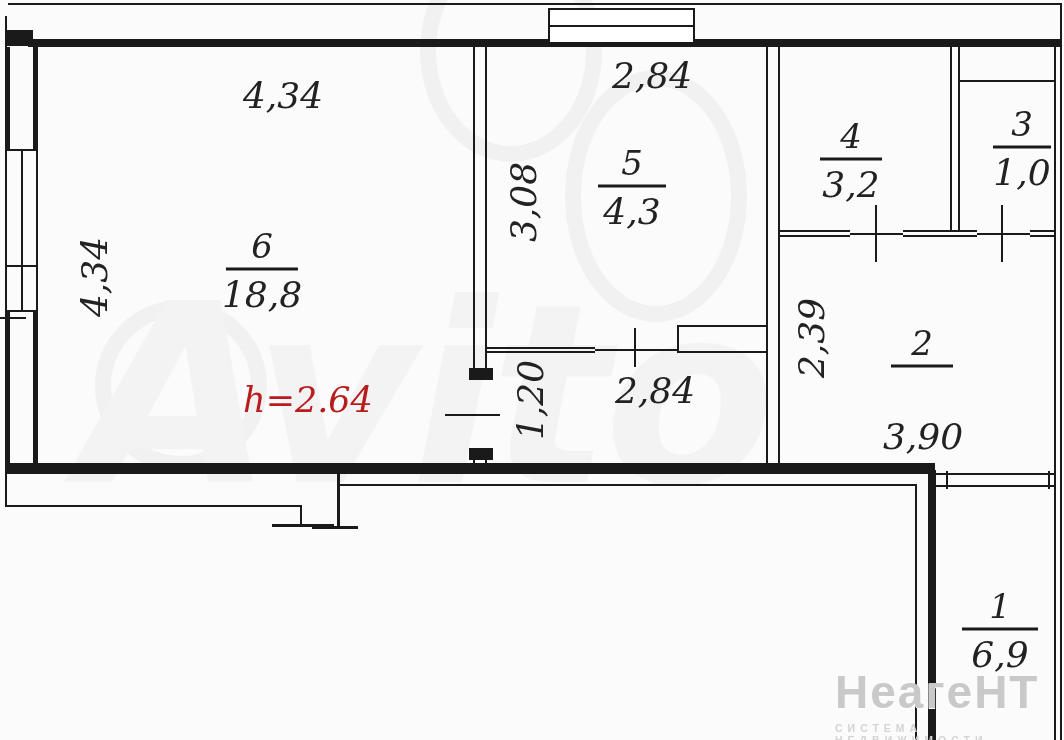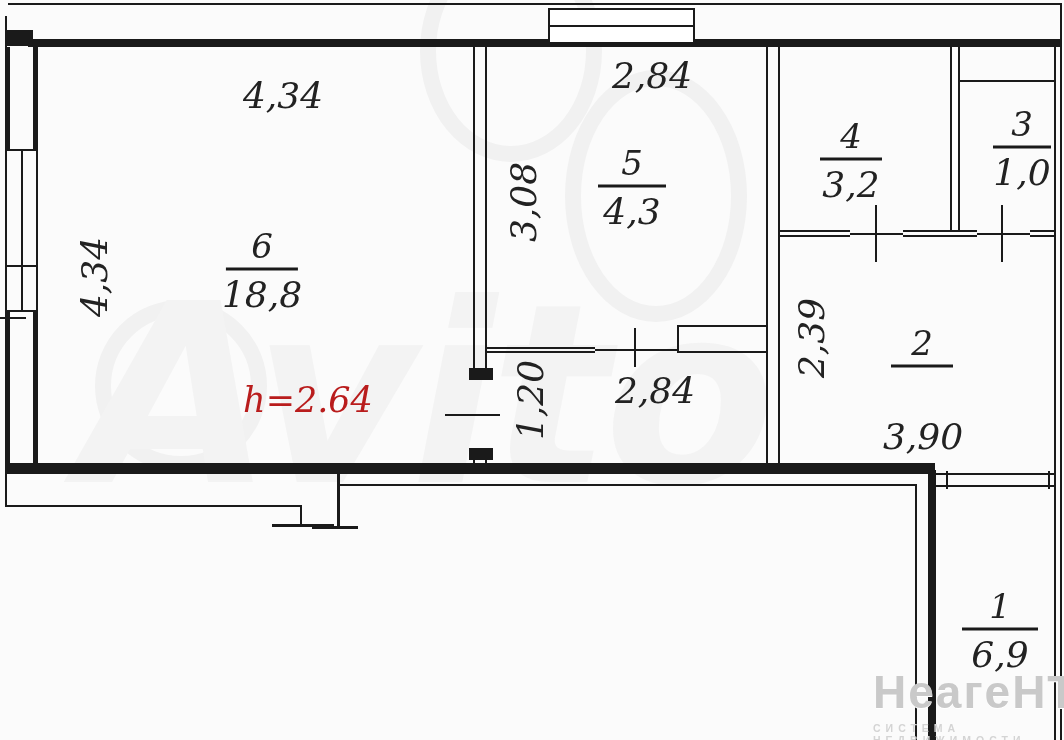--- a/index.html
+++ b/index.html
@@ -4,21 +4,21 @@
 <style>
   html,body{margin:0;padding:0;background:#e8e8e8;}
   .stage{position:relative;width:1064px;height:740px;background:#fbfbfb;overflow:hidden;
          font-family:"DejaVu Serif",serif;}
   
   .w{position:absolute;background:#1a1a1a;}
   .layer{position:absolute;inset:0;}
   .ghost{z-index:0;}
   .walls{z-index:2;}
   .labels{z-index:3;}
-  .wm{z-index:4;margin-left:38px;}
+  .wm{z-index:4;}
   
   .ring{position:absolute;border:16px solid #f1f1f1;border-radius:50%;}
   .ghost-word{position:absolute;font:italic bold 250px "DejaVu Sans",sans-serif;
               color:#f3f3f3;letter-spacing:-6px;}
   
   .lbl{position:absolute;font:italic 36px "DejaVu Serif",serif;color:#222;
        transform:translate(-50%,-50%);white-space:nowrap;line-height:1;}
   .vlbl{position:absolute;font:italic 36px "DejaVu Serif",serif;color:#222;
         transform:translate(-50%,-50%) rotate(-90deg);white-space:nowrap;line-height:1;}
   .hnote{position:absolute;font:italic 35px "DejaVu Serif",serif;

